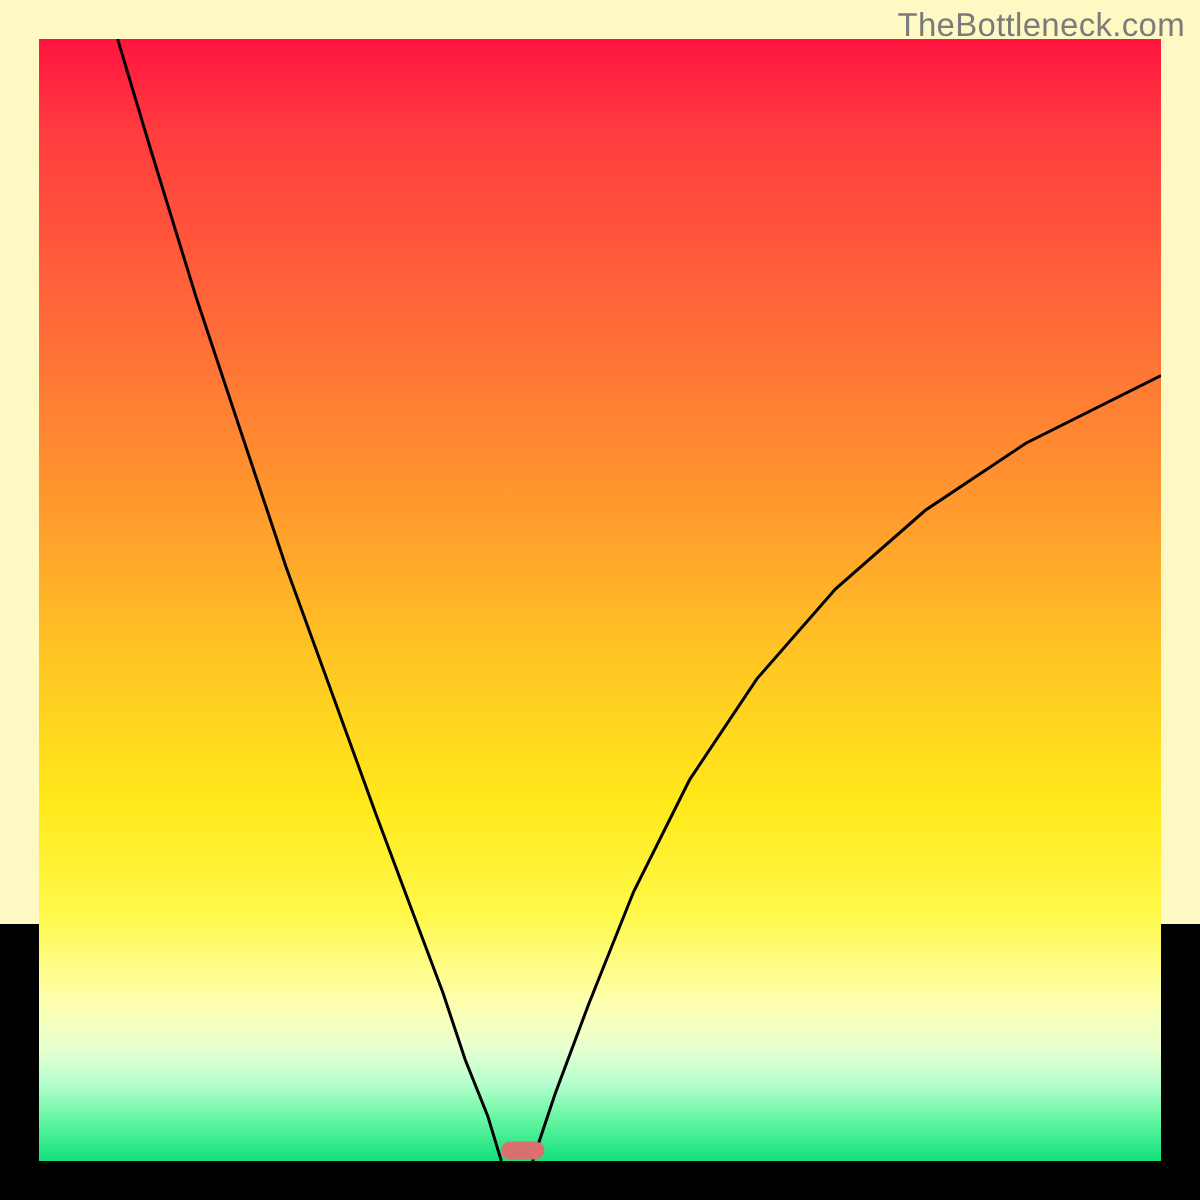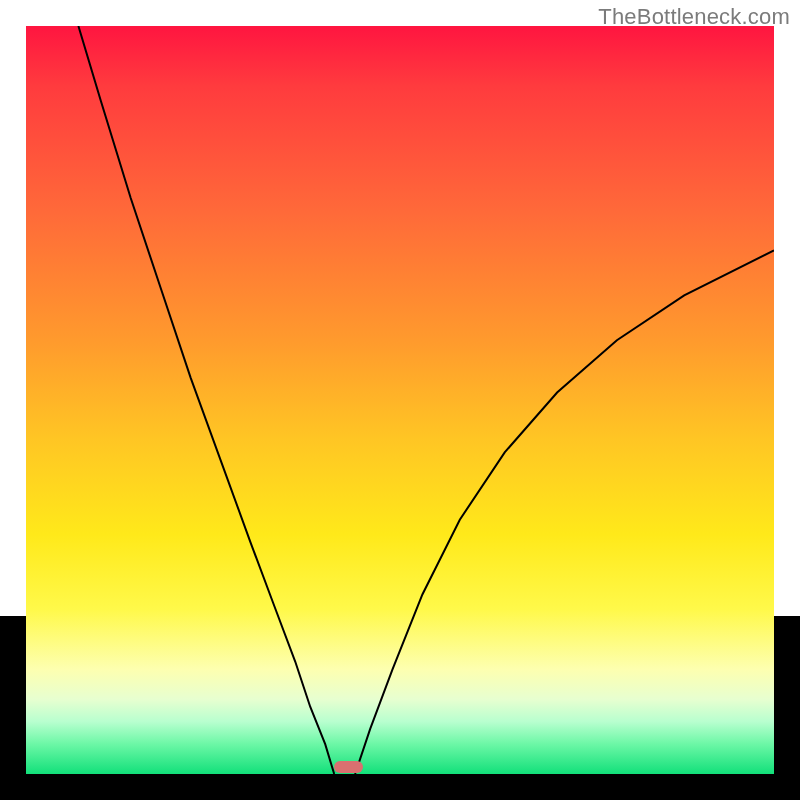--- a/index.html
+++ b/index.html
@@ -8,21 +8,21 @@
     width: 800px;
     height: 800px;
     overflow: hidden;
     font-family: Arial, Helvetica, sans-serif;
     background: #000;
   }
   .frame {
     position: relative;
     width: 800px;
     height: 616px;
-    background: #ffffff;
+    background: #fef9c3;
   }
   .plot {
     position: absolute;
     left: 26px;
     top: 26px;
     width: 748px;
     height: 748px;
     
     background: linear-gradient(
       to bottom,

